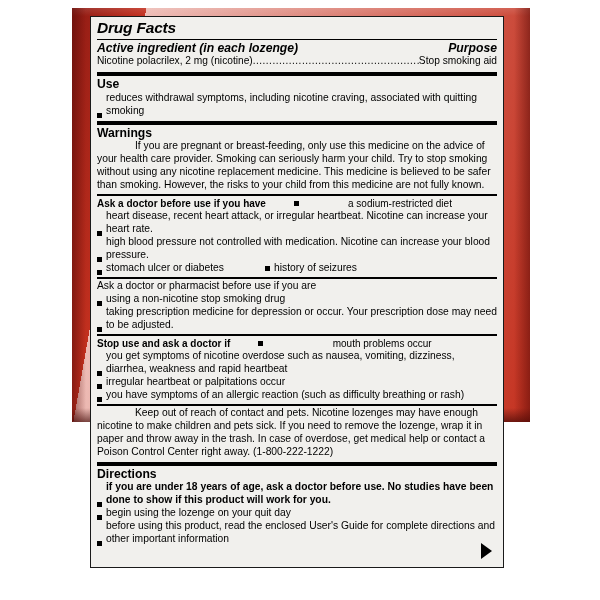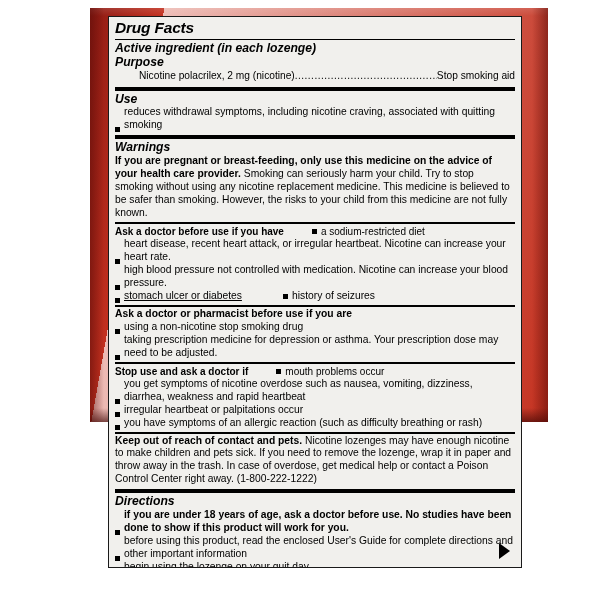--- a/index.html
+++ b/index.html
@@ -15,21 +15,21 @@
   }
   .stage {
     position: relative;
     width: 600px;
     height: 600px;
     background: #ffffff;
   }
   
   .package {
     position: absolute;
-    left: 90px;
+    left: 72px;
     top: 8px;
     width: 458px;
     height: 414px;
     background: #c0291c;
     background: linear-gradient(100deg, #8d1a13 0%, #c3301f 14%, #c9352255 0%, #c4311f 100%);
     box-sizing: border-box;
   }
   .package-inner-shade {
     position: absolute;
     left: 0; top: 0; right: 0; bottom: 0;
@@ -62,21 +62,20 @@
     font-weight: bold;
     font-style: italic;
     color: #000;
     letter-spacing: -0.2px;
     padding: 2px 0 1px 0;
     line-height: 1.15;
   }
   .sec-head {
     font-size: 12.2px;
     font-weight: bold;
-    font-style: italic;
     color: #000;
     line-height: 1.2;
     padding: 1px 0 0 0;
   }
   .rule-thin {
     border-top: 1px solid #000;
     margin: 1px 0 0 0;
     height: 0;
   }
   .rule-thick {
@@ -91,47 +90,45 @@
   }
   .ai-row {
     display: flex;
     justify-content: space-between;
     align-items: baseline;
     font-size: 12.2px;
     font-weight: bold;
     font-style: italic;
     line-height: 1.2;
     padding-top: 1px;
-    flex-direction: column;
   }
   .leader-row {
     display: flex;
     align-items: baseline;
     font-size: 10.2px;
     line-height: 1.25;
     white-space: nowrap;
     padding-bottom: 1px;
-    margin-left: 24px;
   }
   .leader-dots {
     flex: 1 1 auto;
     overflow: hidden;
     white-space: nowrap;
     letter-spacing: .5px;
     color: #000;
     font-size: 10px;
     margin: 0 0px;
     min-width: 4px;
   }
   .body-txt {
     font-size: 10.3px;
     line-height: 1.26;
     color: #000;
   }
-  .body-txt b { font-weight: bold; }
+  .body-txt b { font-weight: normal; margin-left: 38px; }
   .bullet-line {
     display: flex;
     align-items: flex-end;
     font-size: 10.3px;
     line-height: 1.26;
     color: #000;
   }
   .bullet-line .sq {
     flex: 0 0 auto;
     margin: 4px 4px 0 0;
@@ -151,27 +148,28 @@
   .inline-head .sq {
     flex: 0 0 auto;
     margin: 4px 4px 0 28px;
     width: 5px;
     height: 5px;
     background: #000;
   }
   .inline-head .itxt {
     font-weight: normal;
     flex: 1 1 auto;
+    text-align: center;
   }
   .two-col {
     display: flex;
     font-size: 10.3px;
     line-height: 1.26;
   }
-  .two-col .col-a { flex: 0 0 168px; display: flex; align-items: flex-end; text-decoration: underline;}
+  .two-col .col-a { flex: 0 0 168px; display: flex; align-items: flex-end;}
   .two-col .col-b { flex: 1 1 auto; display: flex; align-items: flex-start;}
   .two-col .sq {
     flex: 0 0 auto;
     margin: 4px 4px 0 0;
     width: 5px;
     height: 5px;
     background: #000;
   }
   .arrow-wrap {
     position: absolute;
@@ -254,28 +252,28 @@
               <span class="col-b">
                 <span class="sq"></span>
                 <span>history of seizures</span>
               </span>
             </div>
           </div>
 
           <div class="rule-med"></div>
 
           <div>
-            <div class="body-txt" style="font-weight:bold;">Ask a doctor or pharmacist before use if you are</div>
+            <div class="body-txt" style="font-weight:normal;">Ask a doctor or pharmacist before use if you are</div>
             <div class="bullet-line">
               <span class="sq"></span>
               <span class="btxt">using a non-nicotine stop smoking drug</span>
             </div>
             <div class="bullet-line">
               <span class="sq"></span>
-              <span class="btxt">taking prescription medicine for depression or asthma. Your prescription dose may need to be adjusted.</span>
+              <span class="btxt">taking prescription medicine for depression or occur. Your prescription dose may need to be adjusted.</span>
             </div>
           </div>
 
           <div class="rule-med"></div>
 
           <div>
             <div class="inline-head">
               <span class="htext">Stop use and ask a doctor if</span>
               <span class="sq"></span>
               <span class="itxt">mouth problems occur</span>
@@ -306,25 +304,25 @@
 
         <div class="sec-block">
           <div class="sec-head">Directions</div>
 
           <div class="bullet-line">
             <span class="sq"></span>
             <span class="btxt"><b>if you are under 18 years of age, ask a doctor before use. No studies have been done to show if this product will work for you.</b><span></span></span>
           </div>
           <div class="bullet-line">
             <span class="sq"></span>
-            <span class="btxt"><b></b><span>before using this product, read the enclosed User's Guide for complete directions and other important information</span></span>
+            <span class="btxt"><b></b><span>begin using the lozenge on your quit day</span></span>
           </div>
           <div class="bullet-line">
             <span class="sq"></span>
-            <span class="btxt"><b></b><span>begin using the lozenge on your quit day</span></span>
+            <span class="btxt"><b></b><span>before using this product, read the enclosed User's Guide for complete directions and other important information</span></span>
           </div>
 
         </div>
 
       </div>
 
       <div class="arrow-wrap">
         <div class="arrow"></div>
       </div>
     </div>

